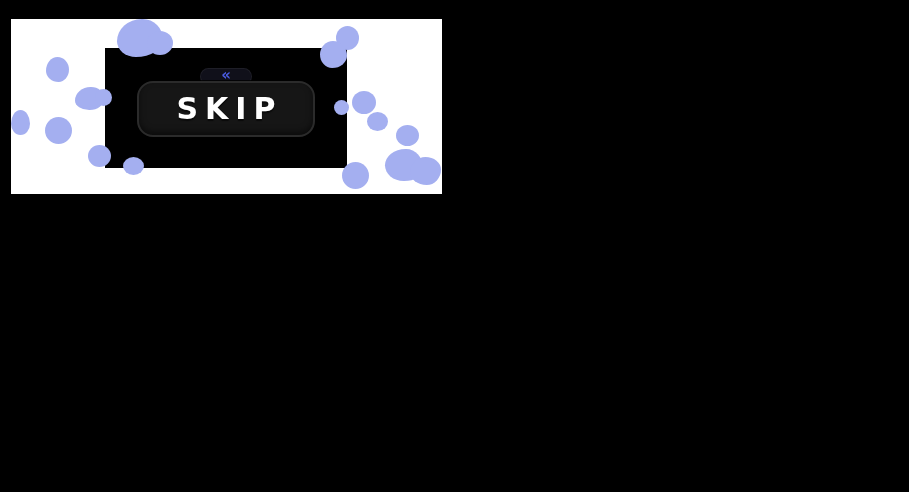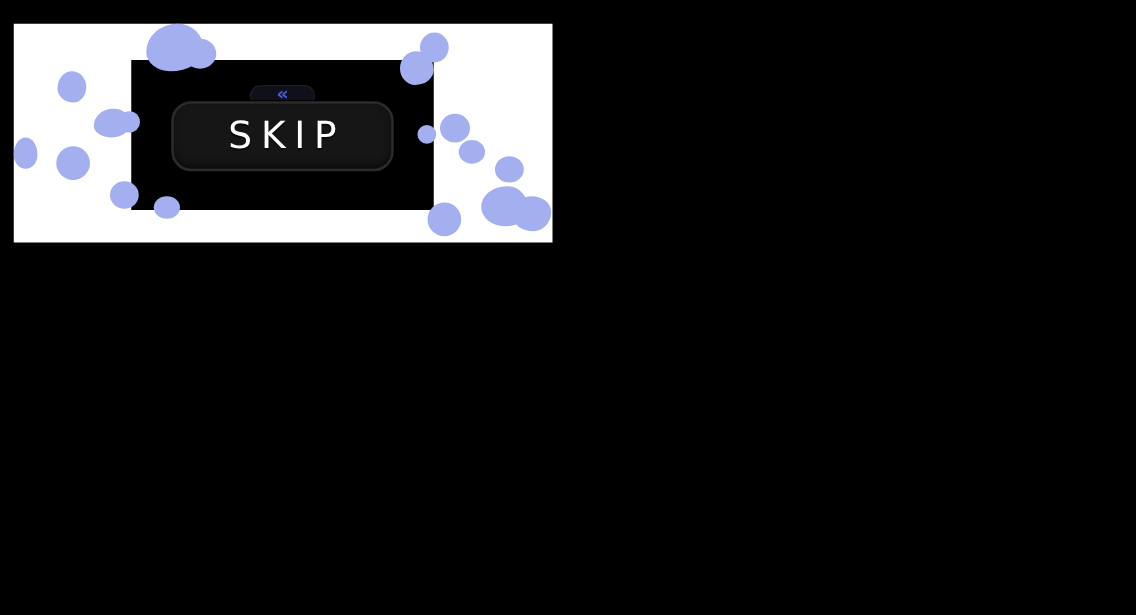--- a/index.html
+++ b/index.html
@@ -66,21 +66,21 @@
     display: flex;
     align-items: center;
     justify-content: center;
     cursor: pointer;
     padding: 0 0 0 7px;
     box-shadow: 0 0 0 1px rgba(0,0,0,0.8), inset 0 -3px 6px rgba(0,0,0,0.5);
   }
   .skip-label {
     color: var(--button-text, #ffffff);
     font-family: "DejaVu Sans", sans-serif;
-    font-weight: 400;
+    font-weight: 700;
     font-size: 30px;
     letter-spacing: 7px;
     line-height: 1;
     text-shadow: 0 2px 1px rgba(0,0,0,0.55);
     user-select: none;
   }
   .blob-layer {
     position: absolute;
     inset: 0;
     pointer-events: none;

